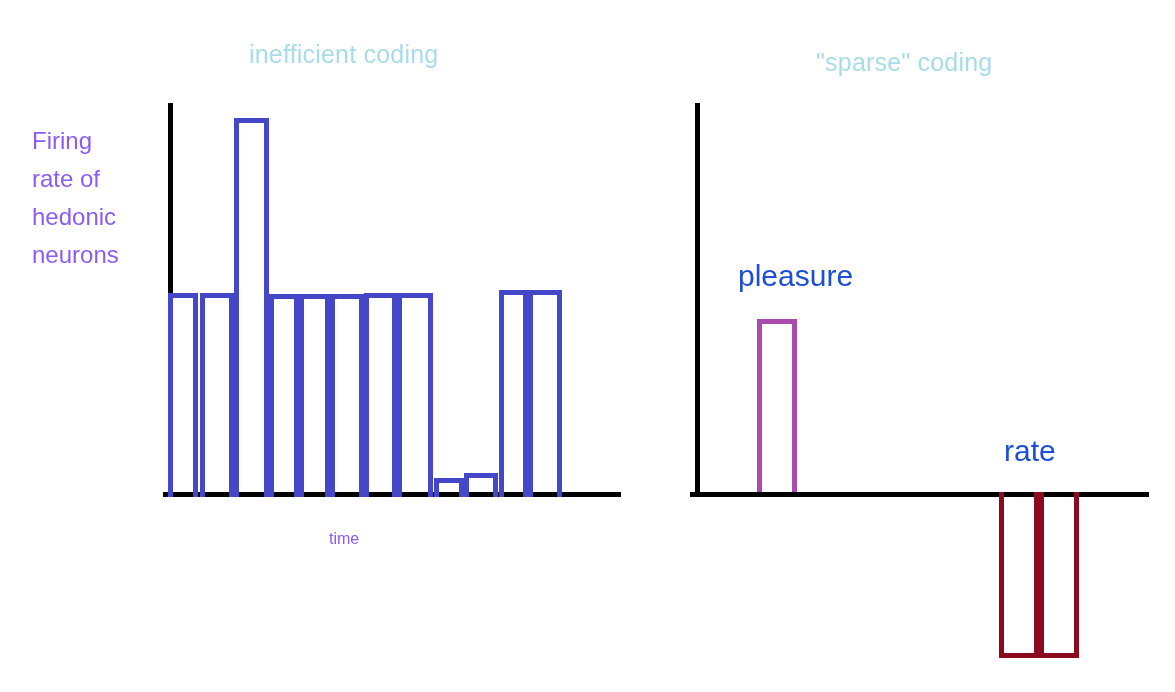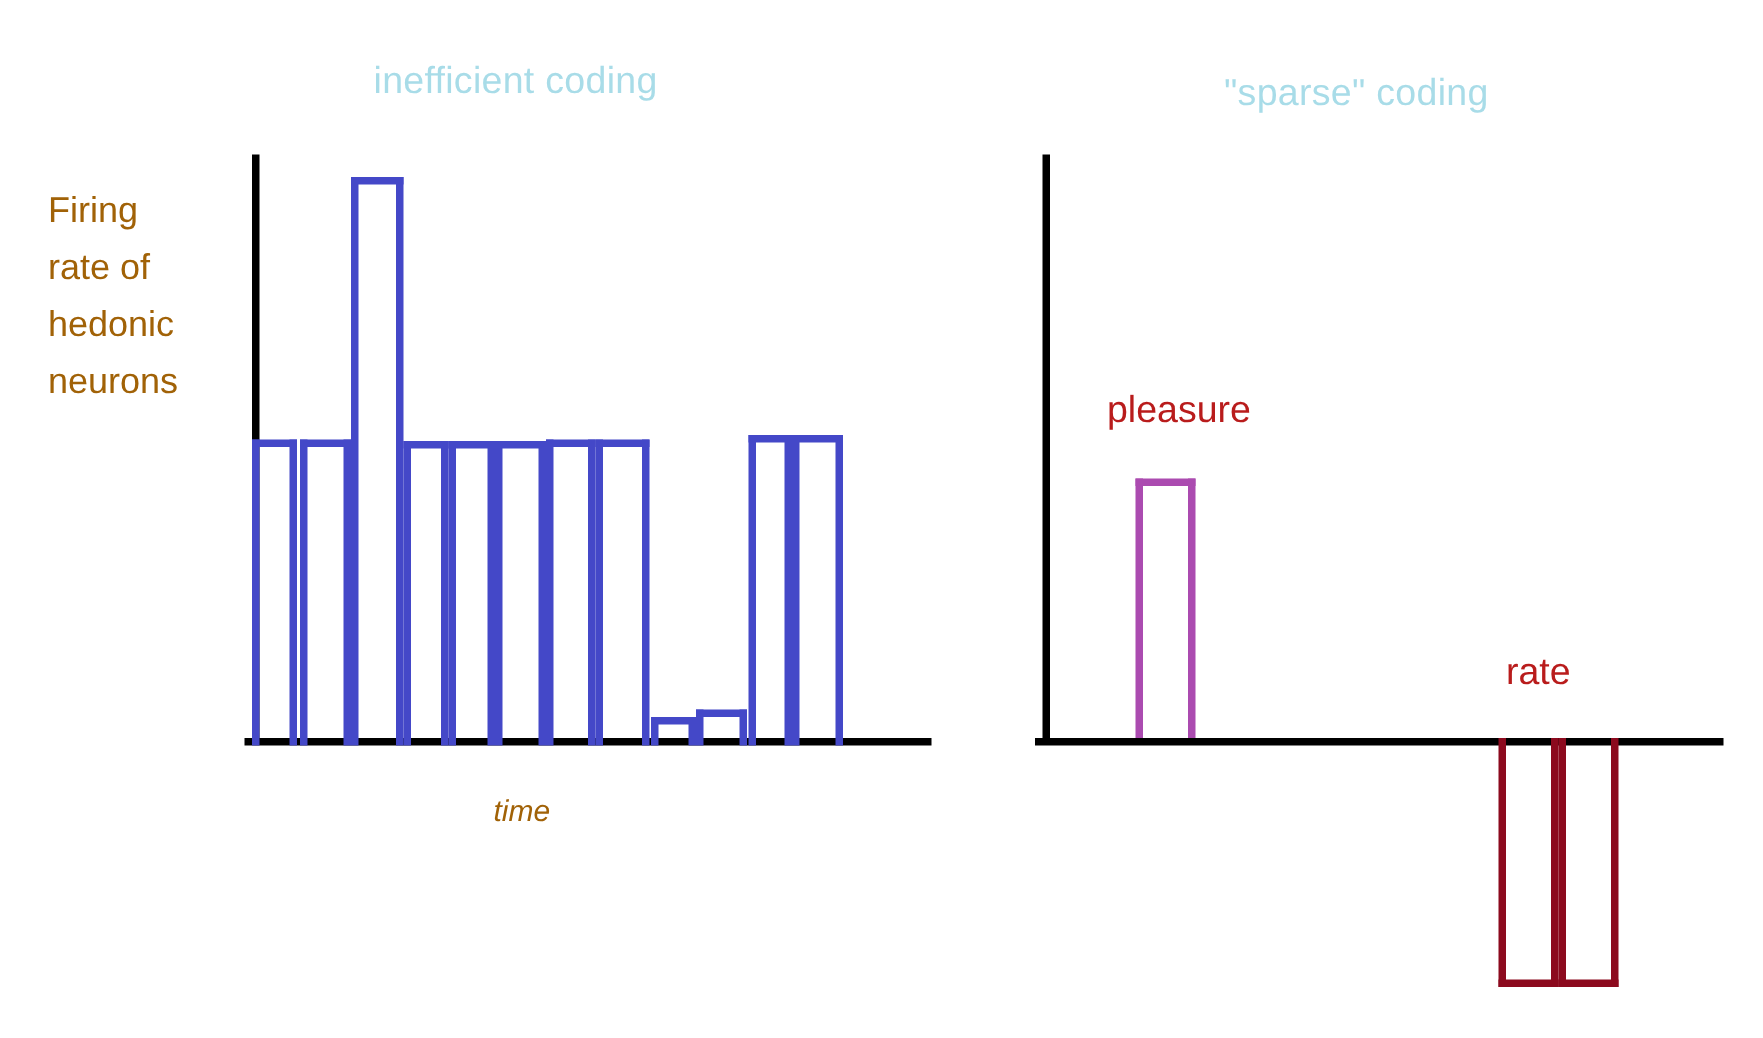--- a/index.html
+++ b/index.html
@@ -30,31 +30,31 @@
     letter-spacing: 0.2px;
   }
   #title-left  { left: 233px; top: 40px; }
   #title-right { left: 800px; top: 48px; }
 
   .axis-label {
     position: absolute;
     font-size: 24px;
     line-height: 38px;
     white-space: pre;
-    color: #a16207;
+    color: #8b5cf6;
   }
   #ylabel-left { left: 16px; top: 122px; }
-  #xlabel-left { left: 313px; top: 531px; font-size: 20px; line-height: 1; font-style: italic; }
+  #xlabel-left { left: 313px; top: 531px; font-size: 16px; line-height: 1; }
 
   .bar-annot {
     position: absolute;
-    font-size: 25px;
+    font-size: 30px;
     line-height: 1;
     white-space: nowrap;
-    color: #b91c1c;
+    color: #1d4ed8;
   }
   #annot-pleasure { left: 722px; top: 261px; }
   #annot-pain     { left: 988px; top: 436px; }
 
   
   .axis-v {
     position: absolute;
     background: #000000;
   }
   .axis-h {

